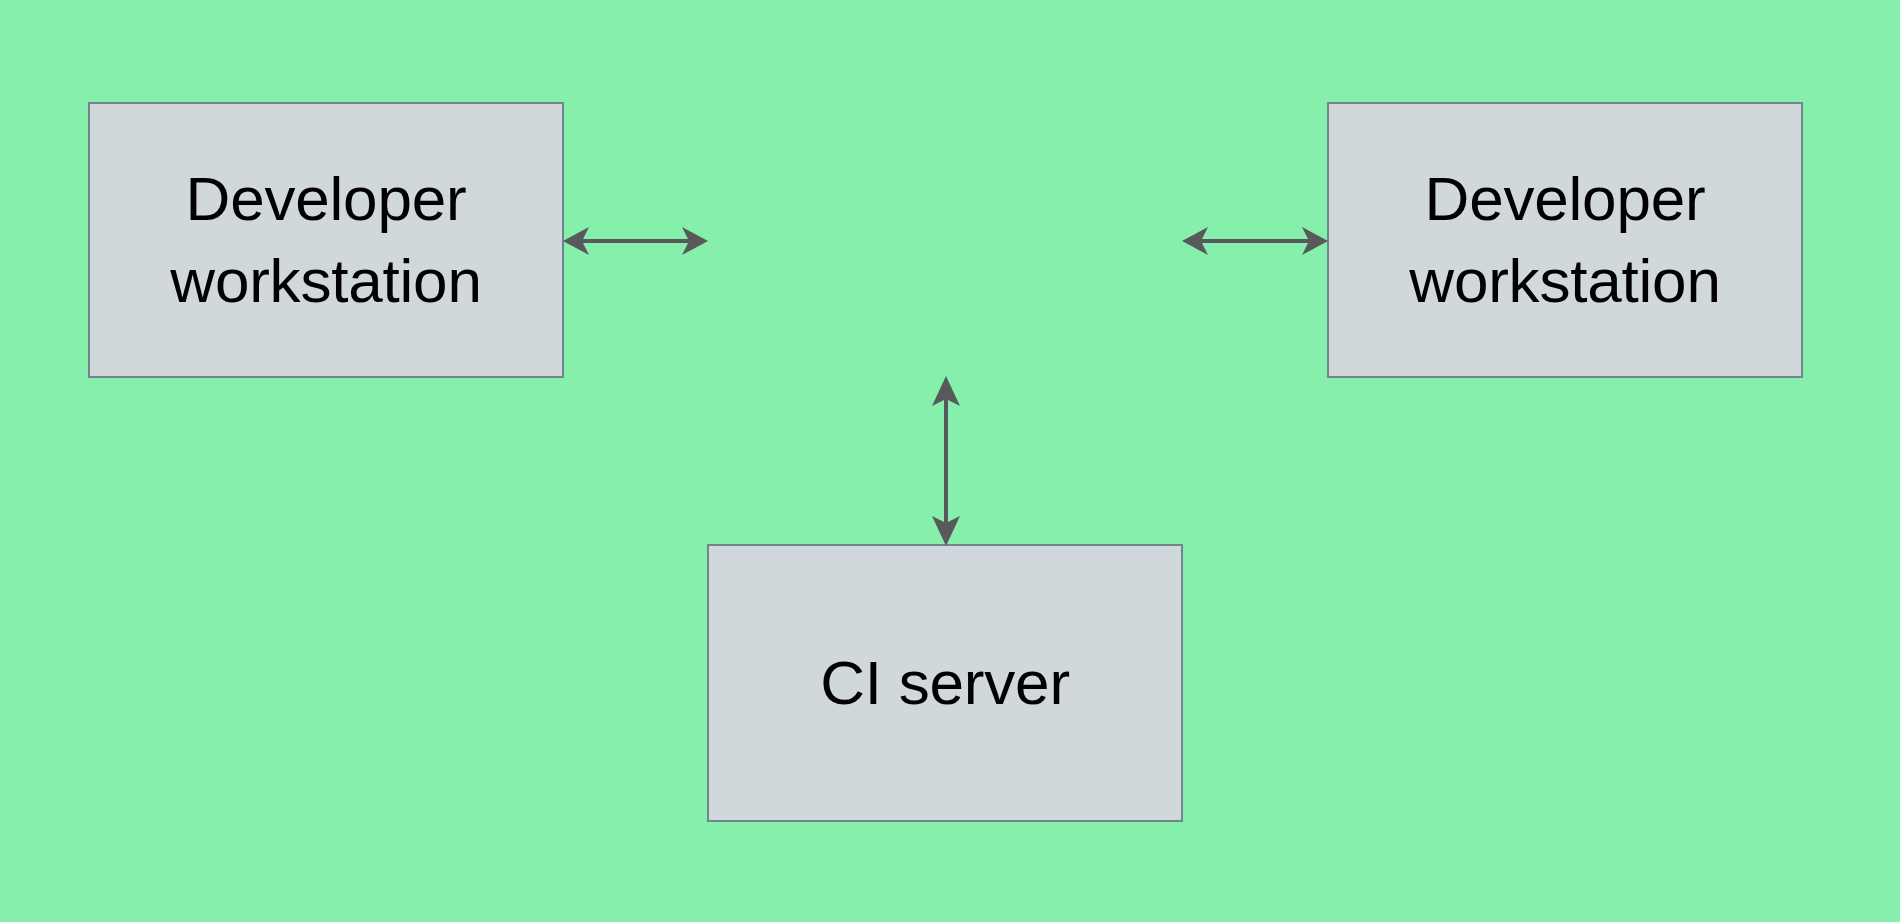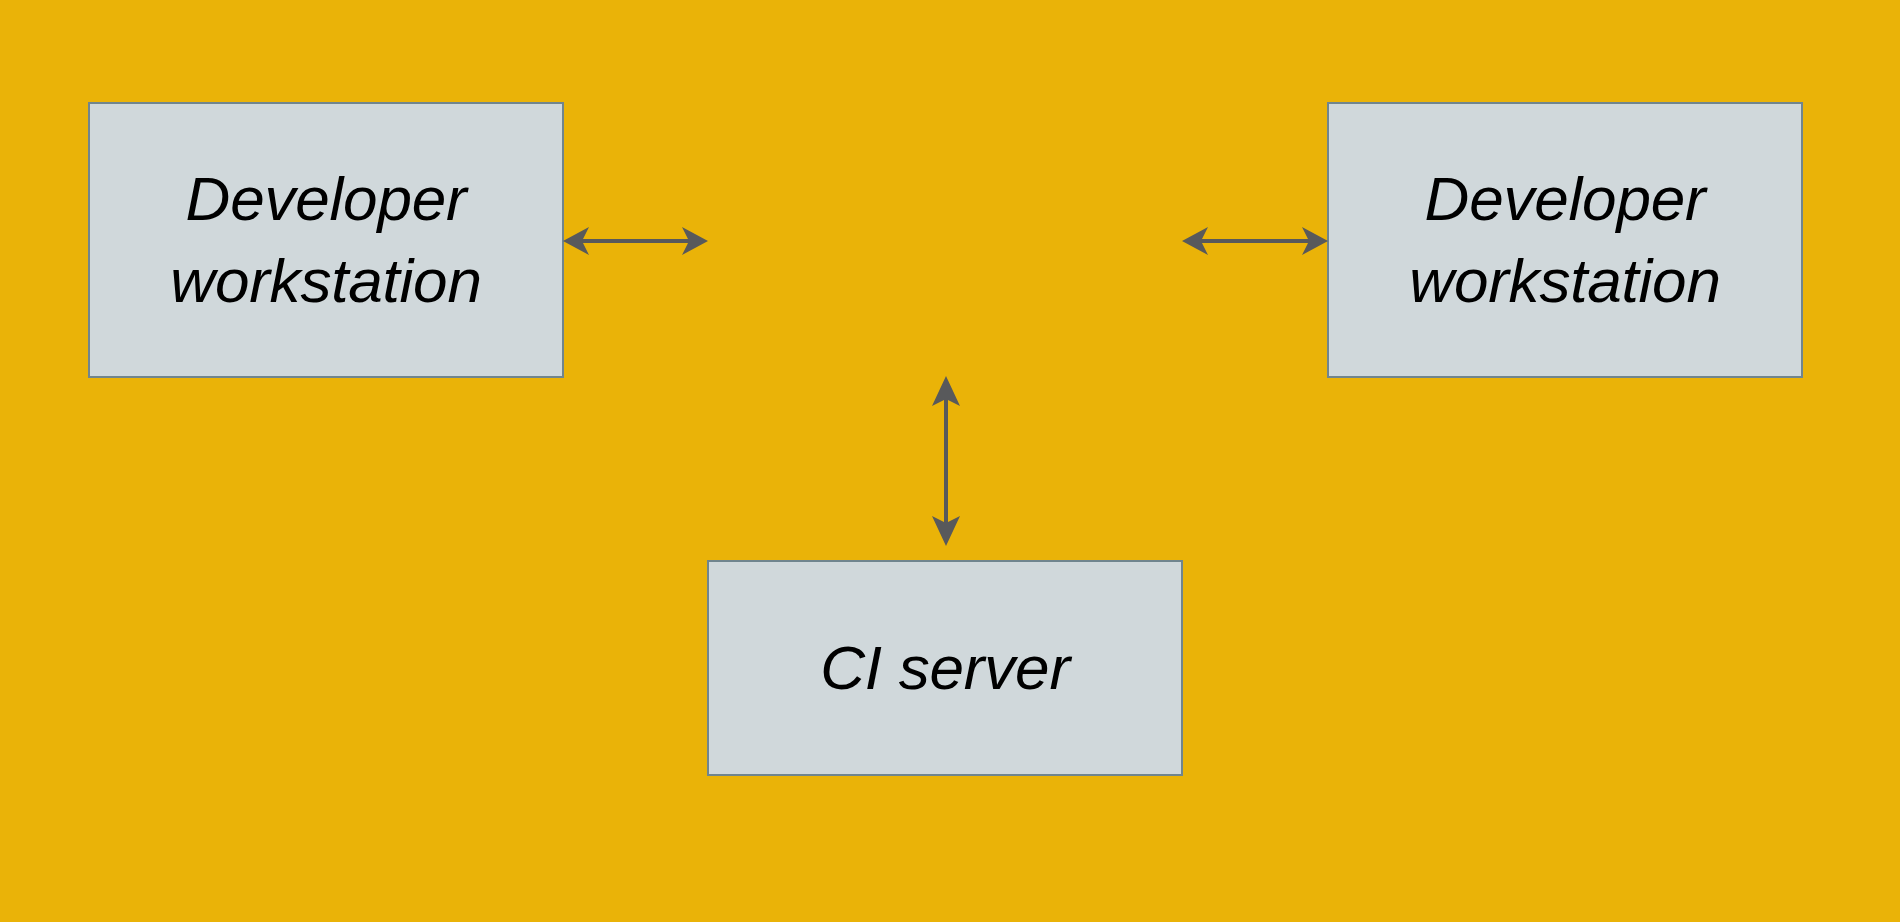--- a/index.html
+++ b/index.html
@@ -10,22 +10,21 @@
   body {
     width: 1900px;
     height: 922px;
     overflow: hidden;
     font-family: "Liberation Sans", sans-serif;
   }
   #canvas {
     position: relative;
     width: 1900px;
     height: 922px;
-    background: #eab308;
-    font-style: italic;
+    background: #86efac;
   }
   .node {
     position: absolute;
     box-sizing: border-box;
     background: #d0d8db;
     border: 2px solid #70858e;
     display: flex;
     align-items: center;
     justify-content: center;
     text-align: center;
@@ -35,21 +34,21 @@
     font-size: 62px;
     line-height: 1.32;
     font-weight: 400;
     letter-spacing: -0.2px;
     white-space: pre-line;
     padding: 0 8px;
   }
   #node-dev-left   { left: 88px;  top: 102px; width: 476px; height: 276px; }
   #node-shared     { left: 707px; top: 102px; width: 476px; height: 276px; }
   #node-dev-right  { left: 1327px;top: 102px; width: 476px; height: 276px; }
-  #node-ci         { left: 707px; top: 560px; width: 476px; height: 216px; }
+  #node-ci         { left: 707px; top: 544px; width: 476px; height: 278px; }
 
   .edge {
     position: absolute;
     overflow: visible;
   }
   #edge-left-shared   { left: 563px;  top: 205px; width: 145px; height: 72px; }
   #edge-shared-right  { left: 1182px; top: 205px; width: 146px; height: 72px; }
   #edge-shared-ci     { left: 910px;  top: 376px; width: 72px;  height: 170px; }
 </style>
 </head>

